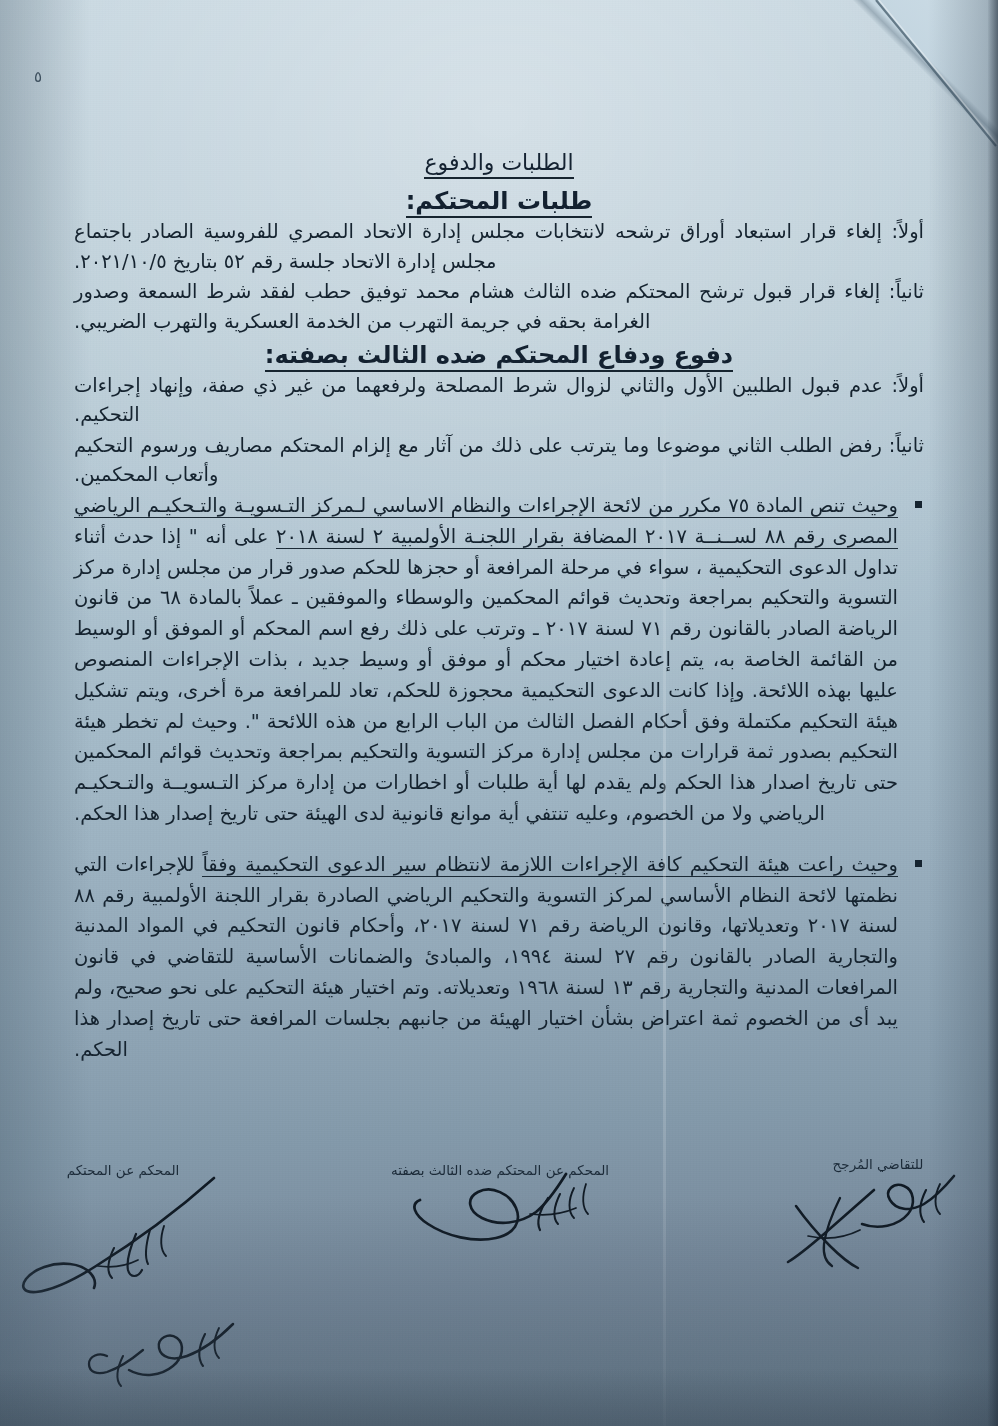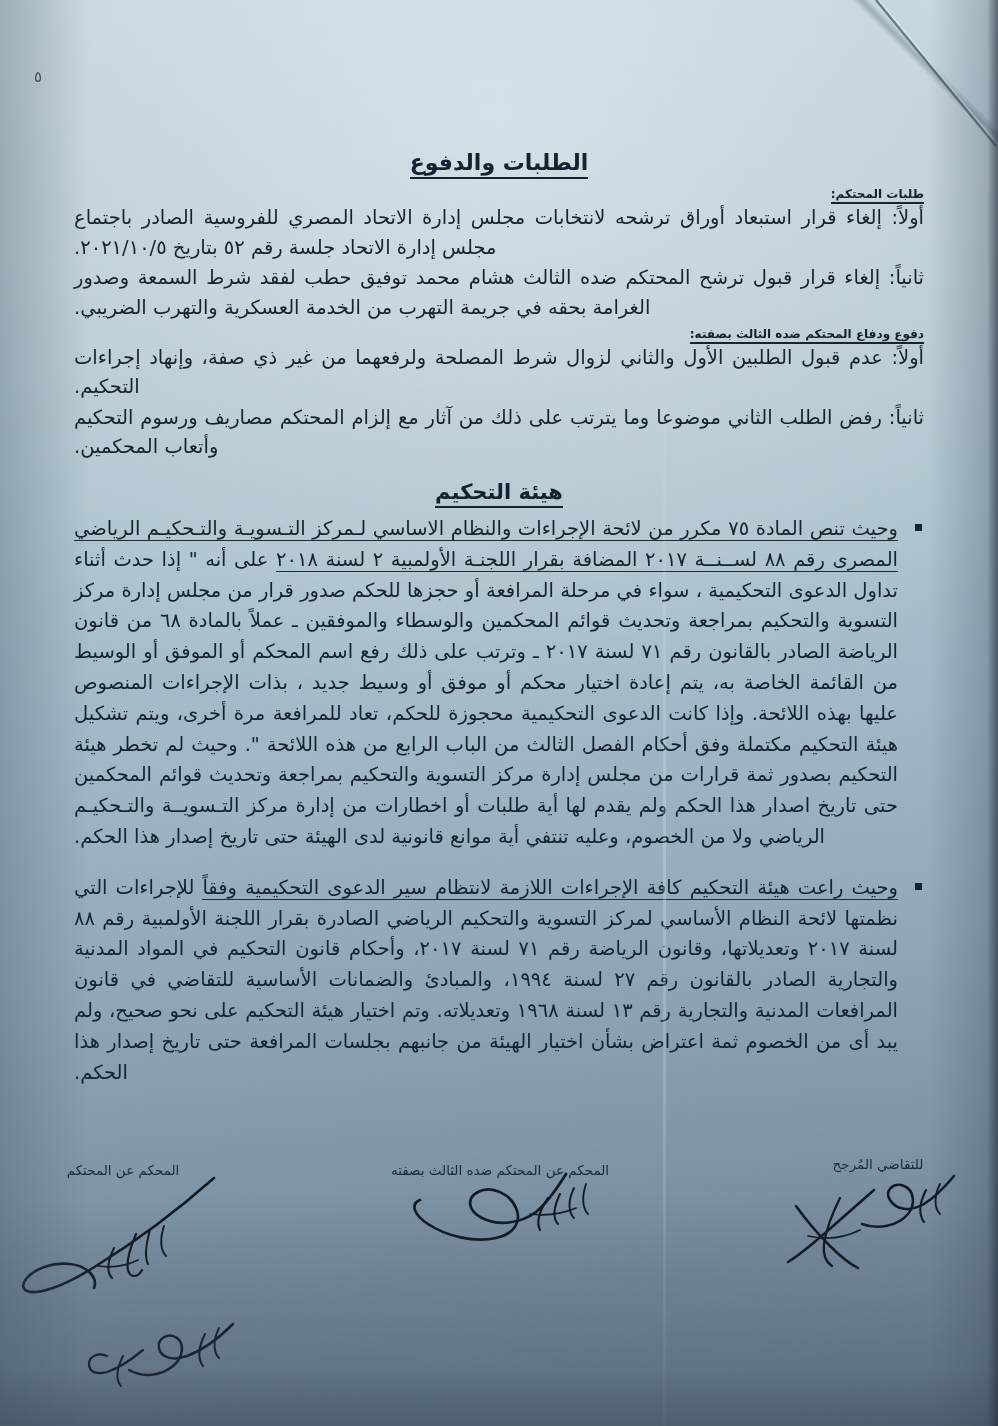--- a/index.html
+++ b/index.html
@@ -107,34 +107,34 @@
     position: absolute;
     top: 150px;
     right: 74px;
     left: 74px;
     color: #172634;
   }
 
   .doc-title {
     text-align: center;
     font-size: 22px;
-    font-weight: bold;
+    font-weight: normal;
     letter-spacing: 0.5px;
     margin: 0 0 12px 0;
     color: #142231;
   }
   .doc-title span {
     border-bottom: 2px solid #16242f;
     padding-bottom: 2px;
   }
 
   .sec-head {
-    font-size: 12px;
+    font-size: 24px;
     font-weight: bold;
-    text-align: right;
+    text-align: center;
     margin: 4px 0 2px 0;
     color: #132130;
   }
   .sec-head span { border-bottom: 2px solid #16242f; padding-bottom: 1px; }
 
   .sec-head-center {
     font-size: 21px;
     font-weight: bold;
     text-align: center;
     margin: 18px 0 10px 0;
@@ -232,23 +232,20 @@
     </div>
     <p class="body tight">أولاً: إلغاء قرار استبعاد أوراق ترشحه لانتخابات مجلس إدارة الاتحاد المصري للفروسية الصادر باجتماع مجلس إدارة الاتحاد جلسة رقم ٥٢ بتاريخ ٢٠٢١/١٠/٥.</p>
     <p class="body tight">ثانياً: إلغاء قرار قبول ترشح المحتكم ضده الثالث هشام محمد توفيق حطب لفقد شرط السمعة وصدور الغرامة بحقه في جريمة التهرب من الخدمة العسكرية والتهرب الضريبي.</p>
 
     <div class="sec-head">
       <span>دفوع ودفاع المحتكم ضده الثالث بصفته:</span>
     </div>
     <p class="body tight">أولاً: عدم قبول الطلبين الأول والثاني لزوال شرط المصلحة ولرفعهما من غير ذي صفة، وإنهاد إجراءات التحكيم.</p>
     <p class="body tight">ثانياً: رفض الطلب الثاني موضوعا وما يترتب على ذلك من آثار مع إلزام المحتكم مصاريف ورسوم التحكيم وأتعاب المحكمين.</p>
 
-    <div class="sec-head-center">
-      <span>هيئة التحكيم</span>
-    </div>
 
     <div class="bullet-block">
       <span class="bullet-mark"></span>
       <p><span class="u-line">وحيث تنص المادة  ٧٥  مكرر من لائحة الإجراءات والنظام الاساسي لـمركز التـسويـة والتـحكيـم الرياضي المصرى رقم ٨٨ لســنــة ٢٠١٧ المضافة بقرار اللجنـة الأولمبية ٢ لسنة ٢٠١٨</span> <span>على أنه " إذا حدث أثناء تداول الدعوى التحكيمية ، سواء في مرحلة المرافعة أو حجزها للحكم صدور قرار من مجلس إدارة مركز التسوية والتحكيم بمراجعة وتحديث قوائم المحكمين والوسطاء والموفقين ـ عملاً بالمادة ٦٨ من قانون الرياضة الصادر بالقانون رقم ٧١ لسنة ٢٠١٧ ـ وترتب على ذلك رفع اسم المحكم أو الموفق أو الوسيط من القائمة الخاصة به، يتم إعادة اختيار محكم أو موفق أو وسيط جديد ، بذات الإجراءات المنصوص عليها بهذه اللائحة. وإذا كانت الدعوى التحكيمية محجوزة للحكم، تعاد للمرافعة مرة أخرى، ويتم تشكيل هيئة التحكيم مكتملة وفق أحكام الفصل الثالث من الباب الرابع من هذه اللائحة ". وحيث لم تخطر هيئة التحكيم بصدور ثمة قرارات من مجلس إدارة مركز التسوية والتحكيم بمراجعة وتحديث قوائم المحكمين حتى تاريخ اصدار هذا الحكم ولم يقدم لها أية طلبات أو اخطارات من إدارة مركز التـسويــة والتـحكيـم الرياضي ولا من الخصوم، وعليه تنتفي أية موانع قانونية لدى الهيئة حتى تاريخ إصدار هذا الحكم.</span></p>
     </div>
 
     <div class="bullet-block">
       <span class="bullet-mark"></span>
       <p><span class="u-line">وحيث راعت هيئة التحكيم كافة الإجراءات اللازمة لانتظام سير الدعوى التحكيمية وفقاً</span> <span>للإجراءات التي نظمتها لائحة النظام الأساسي لمركز التسوية والتحكيم الرياضي الصادرة بقرار اللجنة الأولمبية رقم ٨٨ لسنة ٢٠١٧ وتعديلاتها، وقانون الرياضة رقم ٧١ لسنة ٢٠١٧، وأحكام قانون التحكيم في المواد المدنية والتجارية الصادر بالقانون رقم ٢٧ لسنة ١٩٩٤، والمبادئ والضمانات الأساسية للتقاضي في قانون المرافعات المدنية والتجارية رقم ١٣ لسنة ١٩٦٨ وتعديلاته. وتم اختيار هيئة التحكيم على نحو صحيح، ولم يبد أى من الخصوم ثمة اعتراض بشأن اختيار الهيئة من جانبهم بجلسات المرافعة حتى تاريخ إصدار هذا الحكم.</span></p>
     </div>

